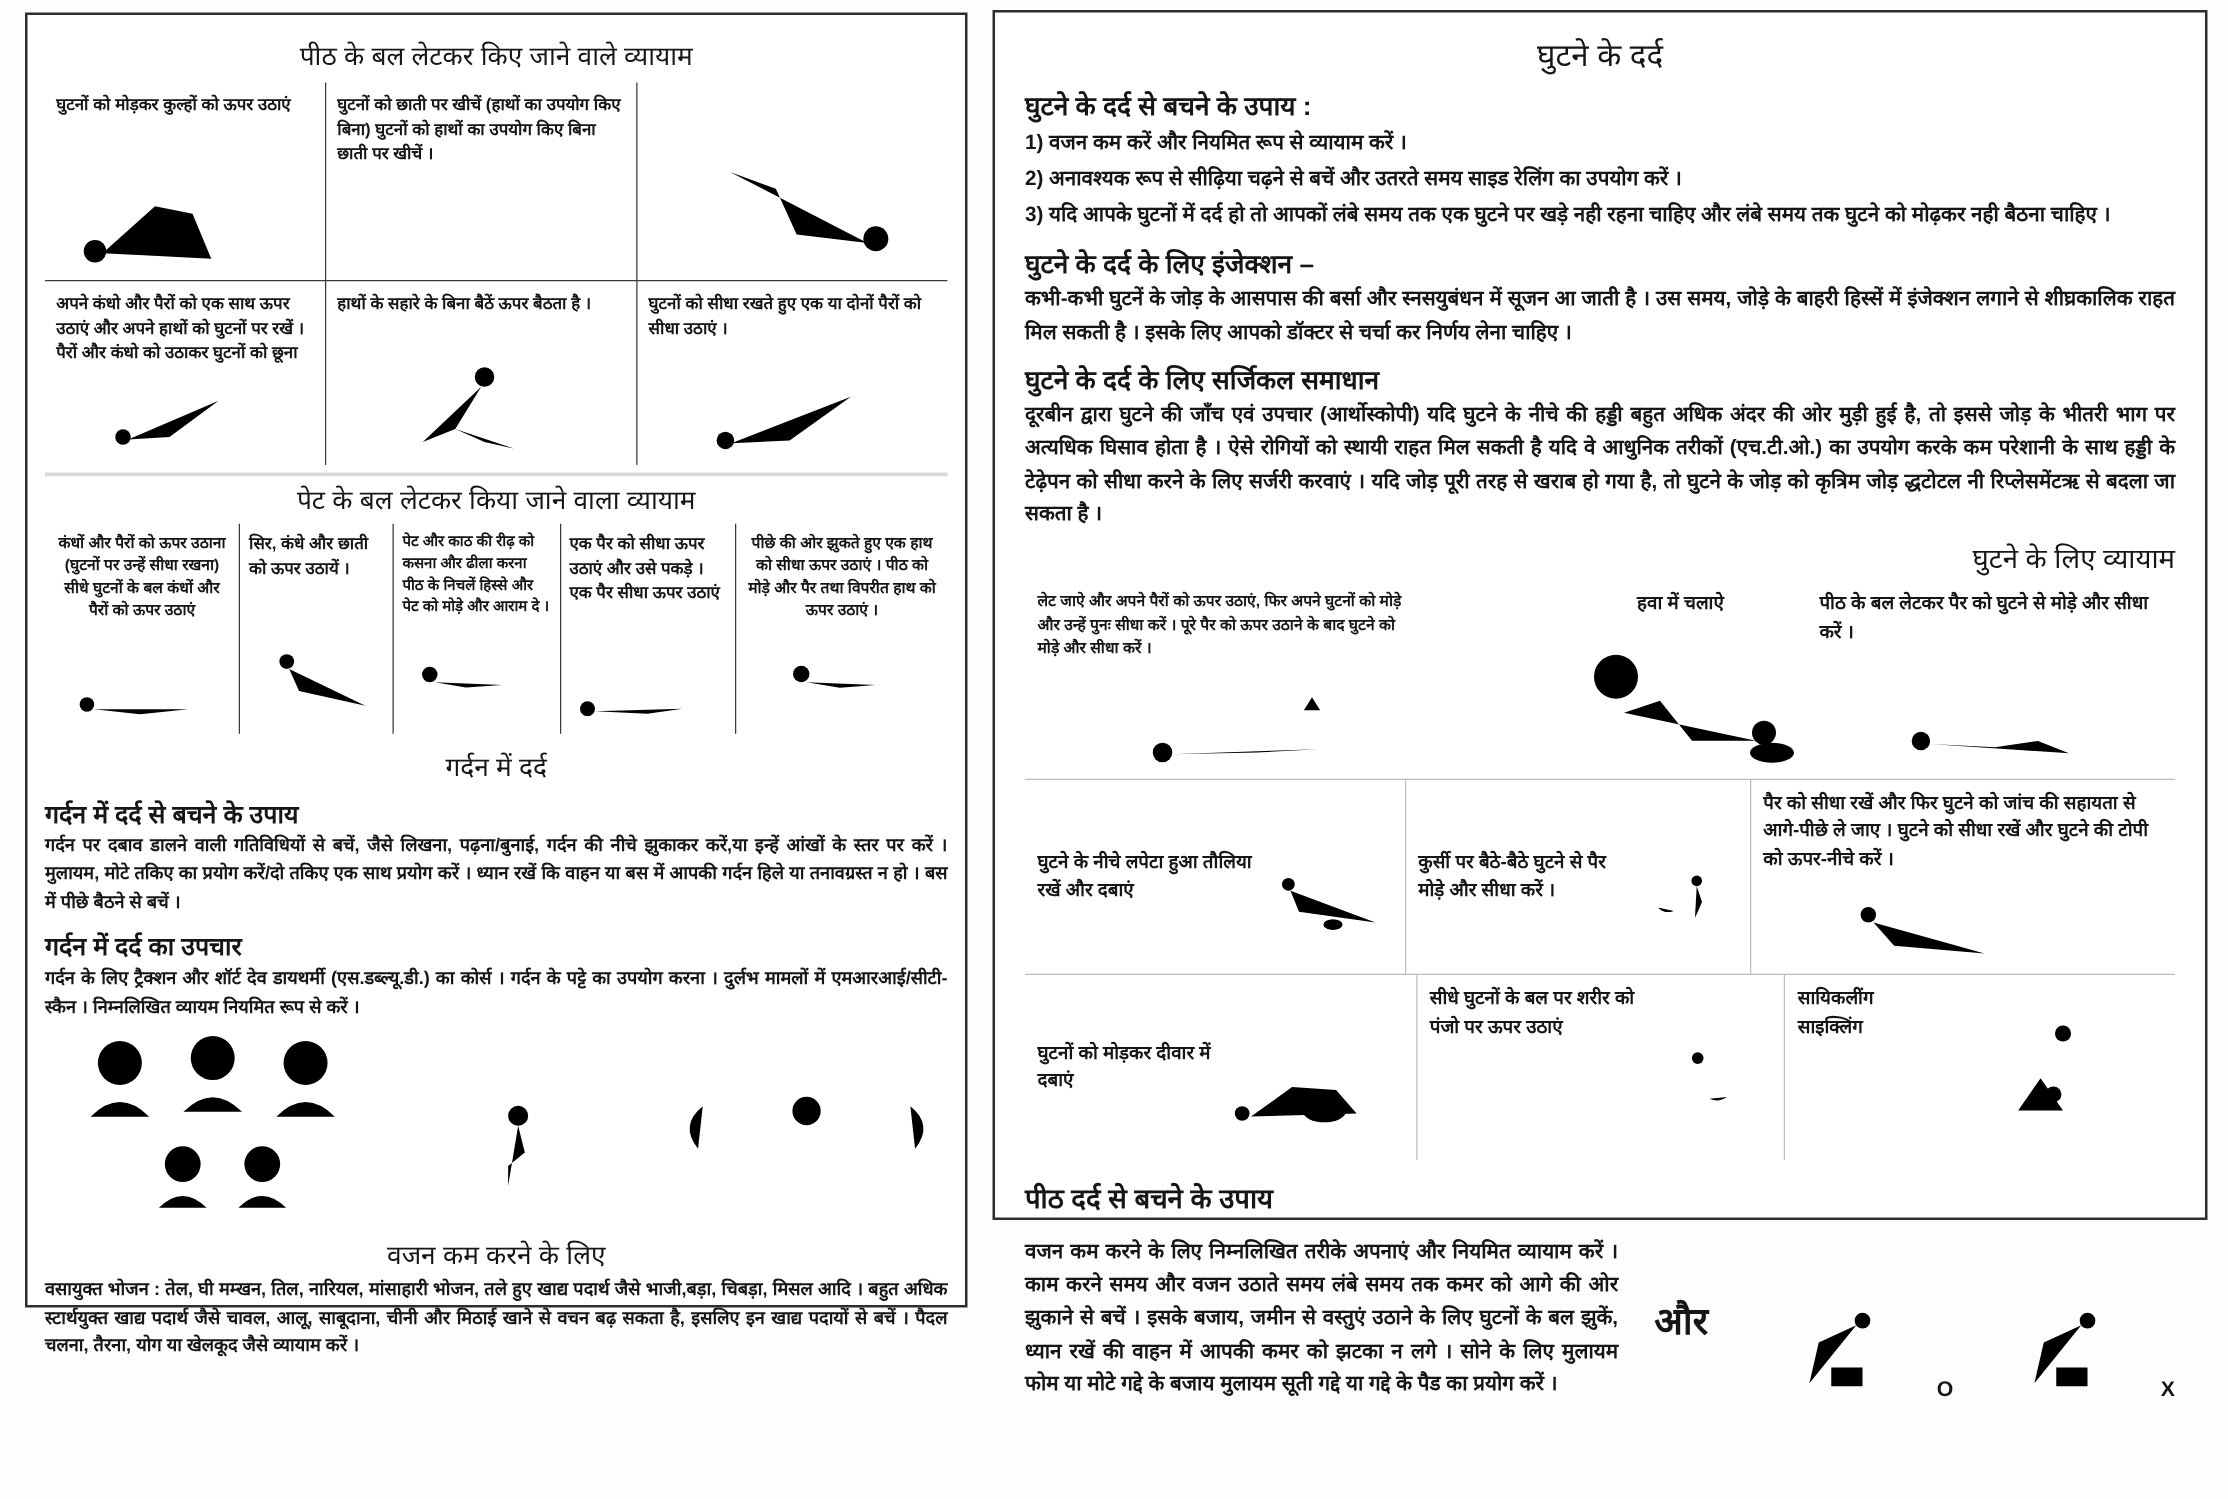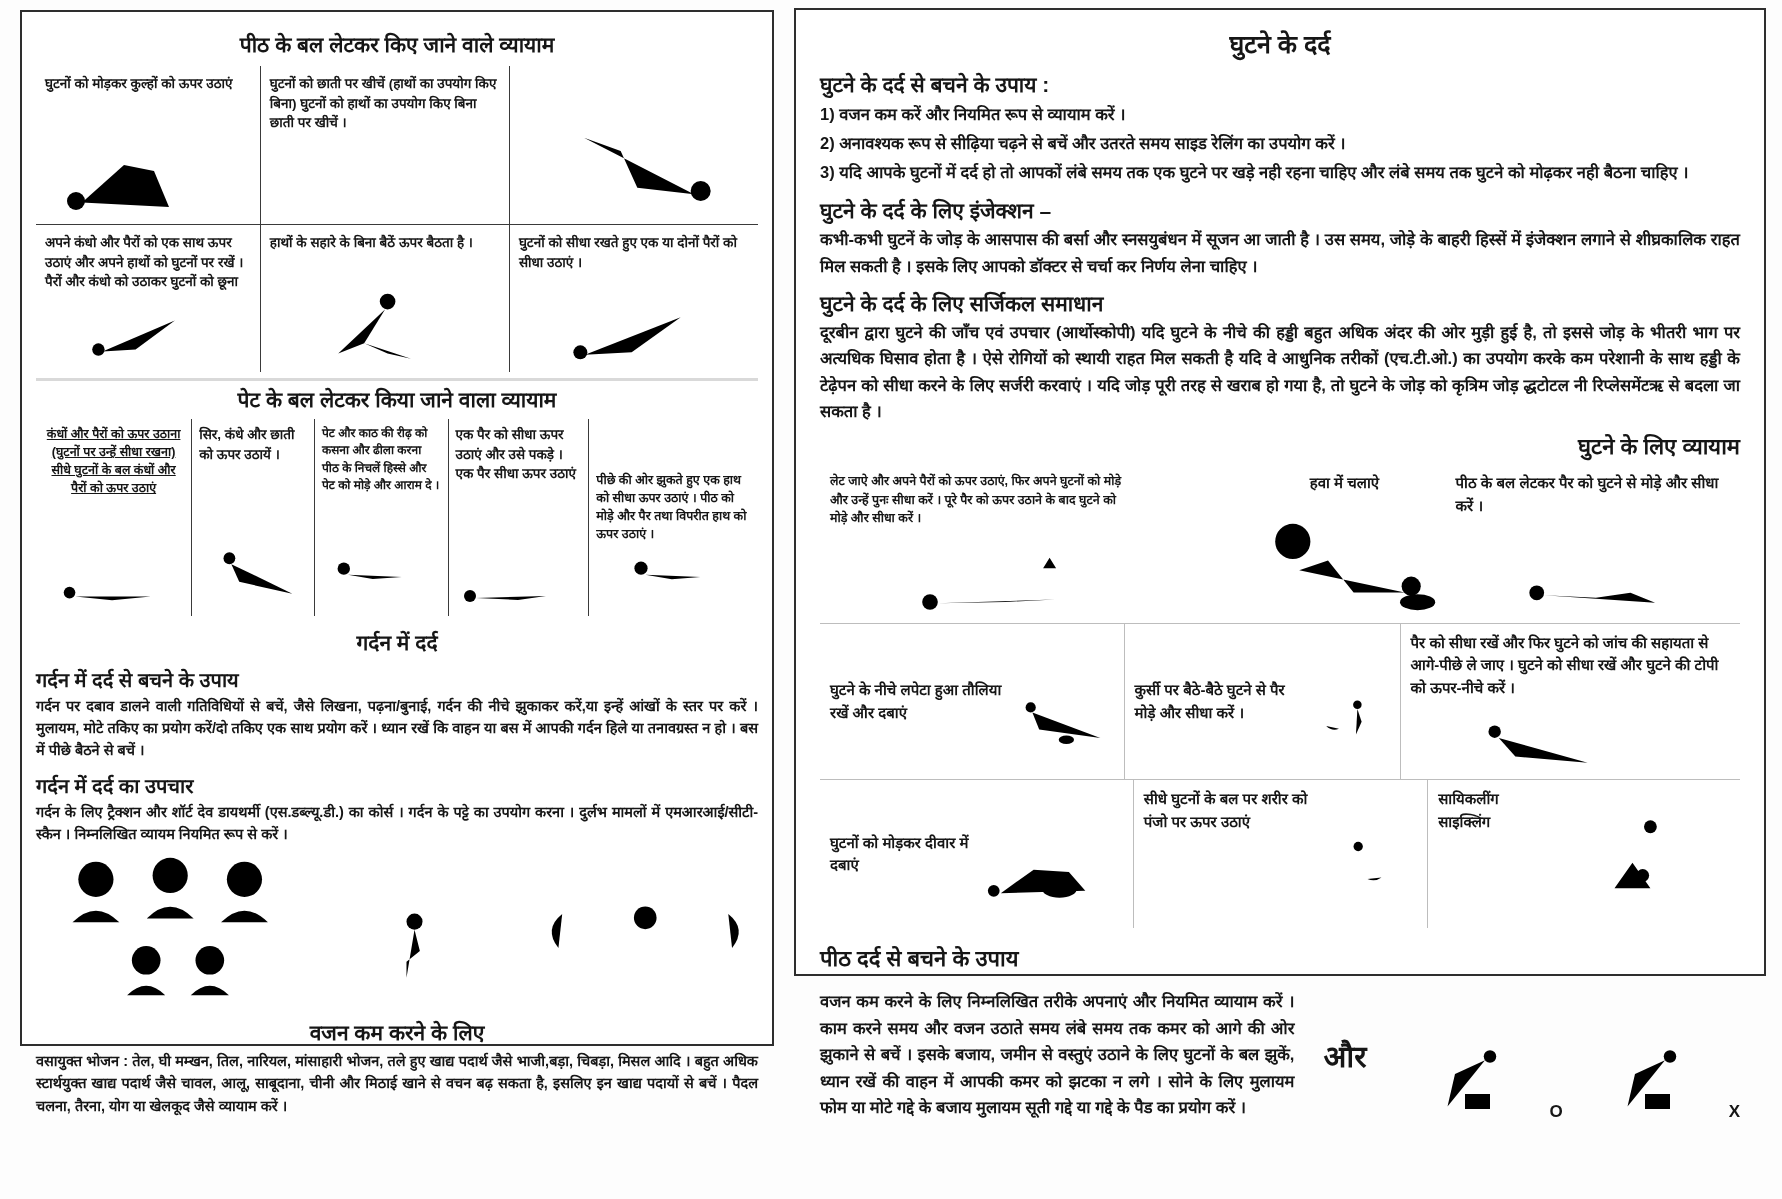--- a/index.html
+++ b/index.html
@@ -4,21 +4,21 @@
 <style>
   html,body{margin:0;padding:0;}
   body{
     width:1782px;height:1199px;background:#fdfdfd;position:relative;
     font-family:"Liberation Sans","DejaVu Sans",sans-serif;color:#161616;
   }
   .page{position:absolute;background:#fff;border:2px solid #2e2e2e;box-sizing:border-box;}
   #left-page{left:20px;top:10px;width:754px;height:1036px;padding:8px 14px;}
   #right-page{left:794px;top:8px;width:972px;height:968px;padding:6px 24px;}
 
-  .title-center{text-align:center;font-weight:bold;margin:10px 0 8px;}
+  .title-center{text-align:center;font-weight:normal;margin:10px 0 8px;}
   .t22{font-size:22px;} .t24{font-size:25px;} .t20{font-size:21px;}
   .subhead{font-weight:bold;font-size:20px;margin:10px 0 2px;}
   .body-text{font-size:14.5px;line-height:1.55;font-weight:bold;margin:2px 0;text-align:left;}
   .body-text-r{font-size:16.5px;line-height:1.6;font-weight:bold;margin:2px 0;}
   .caption{font-size:13.5px;line-height:1.45;font-weight:bold;}
   .caption-r{font-size:15px;line-height:1.5;font-weight:bold;}
 
   
   .g1{display:grid;grid-template-columns:31% 34.5% 34.5%;border-top:0;}
   .g1 .cell{padding:8px 9px;box-sizing:border-box;display:flex;flex-direction:column;}
@@ -271,21 +271,21 @@
         </svg>
     </div>
   </div>
 
   <hr class="gray-rule">
 
   <div class="title-center t20" style="margin:4px 0 6px;">पेट के बल लेटकर किया जाने वाला व्यायाम</div>
 
   <div class="g2">
     <div class="cell cap-c">
-      <div class="caption" style="font-size:12.5px;text-align:center;text-decoration:underline;">कंधों और पैरों को ऊपर उठाना (घुटनों पर उन्हें सीधा रखना) सीधे घुटनों के बल कंधों और पैरों को ऊपर उठाएं</div>
+      <div class="caption" style="font-size:12.5px;text-align:center;">कंधों और पैरों को ऊपर उठाना (घुटनों पर उन्हें सीधा रखना) सीधे घुटनों के बल कंधों और पैरों को ऊपर उठाएं</div>
       <svg class="fig" width="140" height="58" viewBox="0 0 120 60">
           <use href="#fig-superman"></use>
         </svg>
     </div>
     <div class="cell bl">
       <div class="caption">सिर, कंधे और छाती को ऊपर उठायें ।</div>
       <svg class="fig" width="118" height="72" viewBox="0 0 120 60">
           <use href="#fig-cobra"></use>
         </svg>
     </div>
@@ -295,21 +295,21 @@
           <use href="#fig-allfours"></use>
         </svg>
     </div>
     <div class="cell bl">
       <div class="caption">एक पैर को सीधा ऊपर उठाएं और उसे पकड़े । एक पैर सीधा ऊपर उठाएं</div>
       <svg class="fig" width="134" height="60" viewBox="0 0 120 60">
           <use href="#fig-pronelegraise"></use>
         </svg>
     </div>
     <div class="cell bl cap-c">
-      <div class="caption" style="font-size:12.5px;text-align:left;margin-top:46px;">पीछे की ओर झुकते हुए एक हाथ को सीधा ऊपर उठाएं । पीठ को मोड़े और पैर तथा विपरीत हाथ को ऊपर उठाएं ।</div>
+      <div class="caption" style="font-size:12.5px;text-align:center;">पीछे की ओर झुकते हुए एक हाथ को सीधा ऊपर उठाएं । पीठ को मोड़े और पैर तथा विपरीत हाथ को ऊपर उठाएं ।</div>
       <svg class="fig" width="160" height="66" viewBox="0 0 120 60">
           <use href="#fig-birddog"></use>
         </svg>
     </div>
   </div>
 
   <div class="title-center t20" style="margin:12px 0 4px;">गर्दन में दर्द</div>
 
   <div class="subhead">गर्दन में दर्द से बचने के उपाय</div>
   <p class="body-text just">गर्दन पर दबाव डालने वाली गतिविधियों से बचें, जैसे लिखना, पढ़ना/बुनाई, गर्दन की नीचे झुकाकर करें,या इन्हें आंखों के स्तर पर करें । मुलायम, मोटे तकिए का प्रयोग करें/दो तकिए एक साथ प्रयोग करें । ध्यान रखें कि वाहन या बस में आपकी गर्दन हिले या तनावग्रस्त न हो । बस में पीछे बैठने से बचें ।</p>

